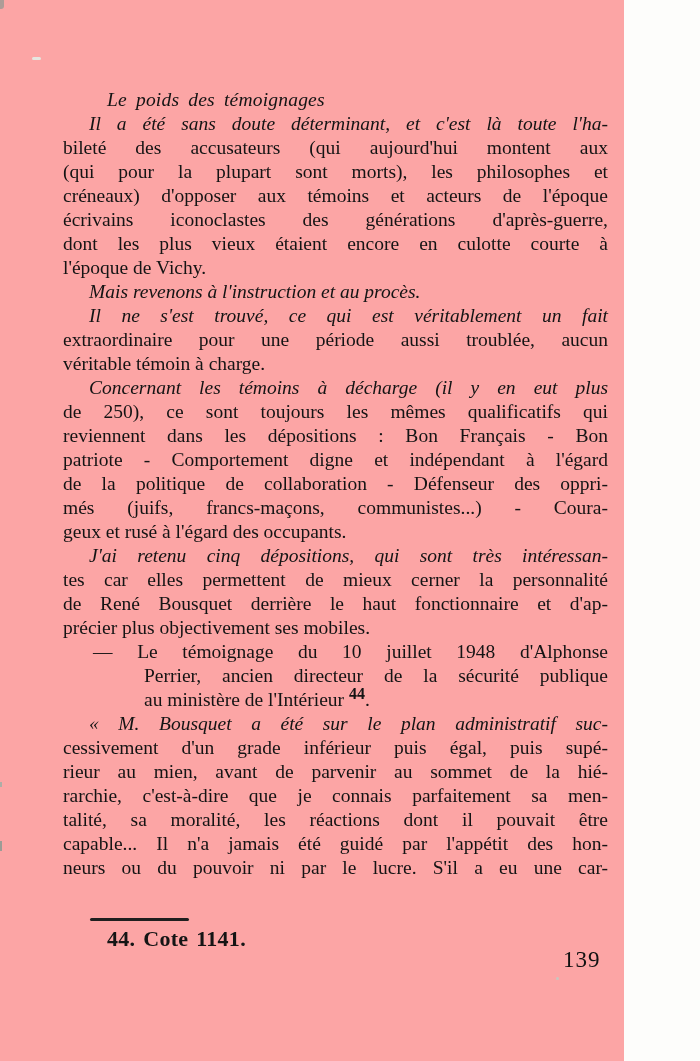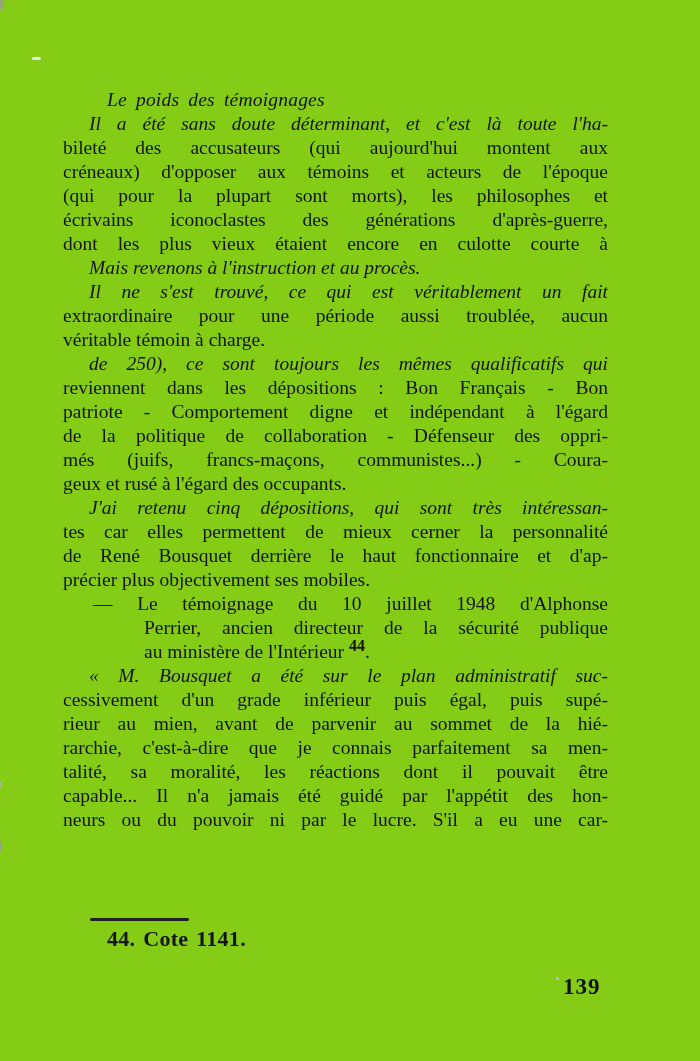--- a/index.html
+++ b/index.html
@@ -3,23 +3,23 @@
 <meta charset="utf-8">
 <style>
   html,body{margin:0;padding:0;}
   body{
     background:#fdfdfb;
     font-family:"Liberation Serif","DejaVu Serif",serif;
     -webkit-font-smoothing:antialiased;
   }
   .page{
     position:relative;
-    width:700px;
+    width:624px;
     height:1061px;
-    background:#84cc16;
+    background:#fca5a5;
     overflow:hidden;
     color:#161616;
   }
   
   .text-block{
     position:absolute;
     left:63px;
     top:88px;
     width:545px;
     font-size:19.5px;
@@ -75,23 +75,23 @@
     font-size:22px;
     font-weight:600;
     letter-spacing:.3px;
     word-spacing:2px;
     color:#151515;
   }
   
   .page-number{
     position:absolute;
     left:563px;
-    top:974px;
+    top:947px;
     font-size:23px;
-    font-weight:700;
+    font-weight:400;
     letter-spacing:1px;
     color:#111;
   }
   
   .art{position:absolute;pointer-events:none;}
   .art-corner{left:0;top:0;width:4px;height:9px;background:#9a9a94;border-radius:0 0 3px 0;opacity:.8;}
   .art-edge1{left:0;top:782px;width:2px;height:5px;background:#adada6;}
   .art-edge2{left:0;top:841px;width:2px;height:10px;background:#9c9c96;}
   .art-smudge{left:32px;top:57px;width:9px;height:3px;background:#e6e6e0;border-radius:2px;}
   .art-dot{left:556px;top:977px;width:3px;height:3px;background:#c6c6bf;border-radius:50%;}
@@ -106,34 +106,36 @@
   <div class="art art-edge1"></div>
   <div class="art art-edge2"></div>
   <div class="art art-dot"></div>
 
   <div class="text-block">
     <div class="heading">Le poids des témoignages</div>
     <div id="paragraphs">
         <div class="para body">
           <div class="line j">Il a été sans doute déterminant, et c'est là toute l'ha-</div>
           <div class="line j">bileté des accusateurs (qui aujourd'hui montent aux</div>
+          <div class="line j">(qui pour la plupart sont morts), les philosophes et</div>
           <div class="line j">créneaux) d'opposer aux témoins et acteurs de l'époque</div>
-          <div class="line j">(qui pour la plupart sont morts), les philosophes et</div>
           <div class="line j">écrivains iconoclastes des générations d'après-guerre,</div>
           <div class="line j">dont les plus vieux étaient encore en culotte courte à</div>
+          <div class="line">l'époque de Vichy.</div>
         </div>
         <div class="para body">
           <div class="line">Mais revenons à l'instruction et au procès.</div>
         </div>
         <div class="para body">
           <div class="line j">Il ne s'est trouvé, ce qui est véritablement un fait</div>
           <div class="line j">extraordinaire pour une période aussi troublée, aucun</div>
           <div class="line">véritable témoin à charge.</div>
         </div>
         <div class="para body">
+          <div class="line j">Concernant les témoins à décharge (il y en eut plus</div>
           <div class="line j">de 250), ce sont toujours les mêmes qualificatifs qui</div>
           <div class="line j">reviennent dans les dépositions : Bon Français - Bon</div>
           <div class="line j">patriote - Comportement digne et indépendant à l'égard</div>
           <div class="line j">de la politique de collaboration - Défenseur des oppri-</div>
           <div class="line j">més (juifs, francs-maçons, communistes...) - Coura-</div>
           <div class="line">geux et rusé à l'égard des occupants.</div>
         </div>
         <div class="para body">
           <div class="line j">J'ai retenu cinq dépositions, qui sont très intéressan-</div>
           <div class="line j">tes car elles permettent de mieux cerner la personnalité</div>

